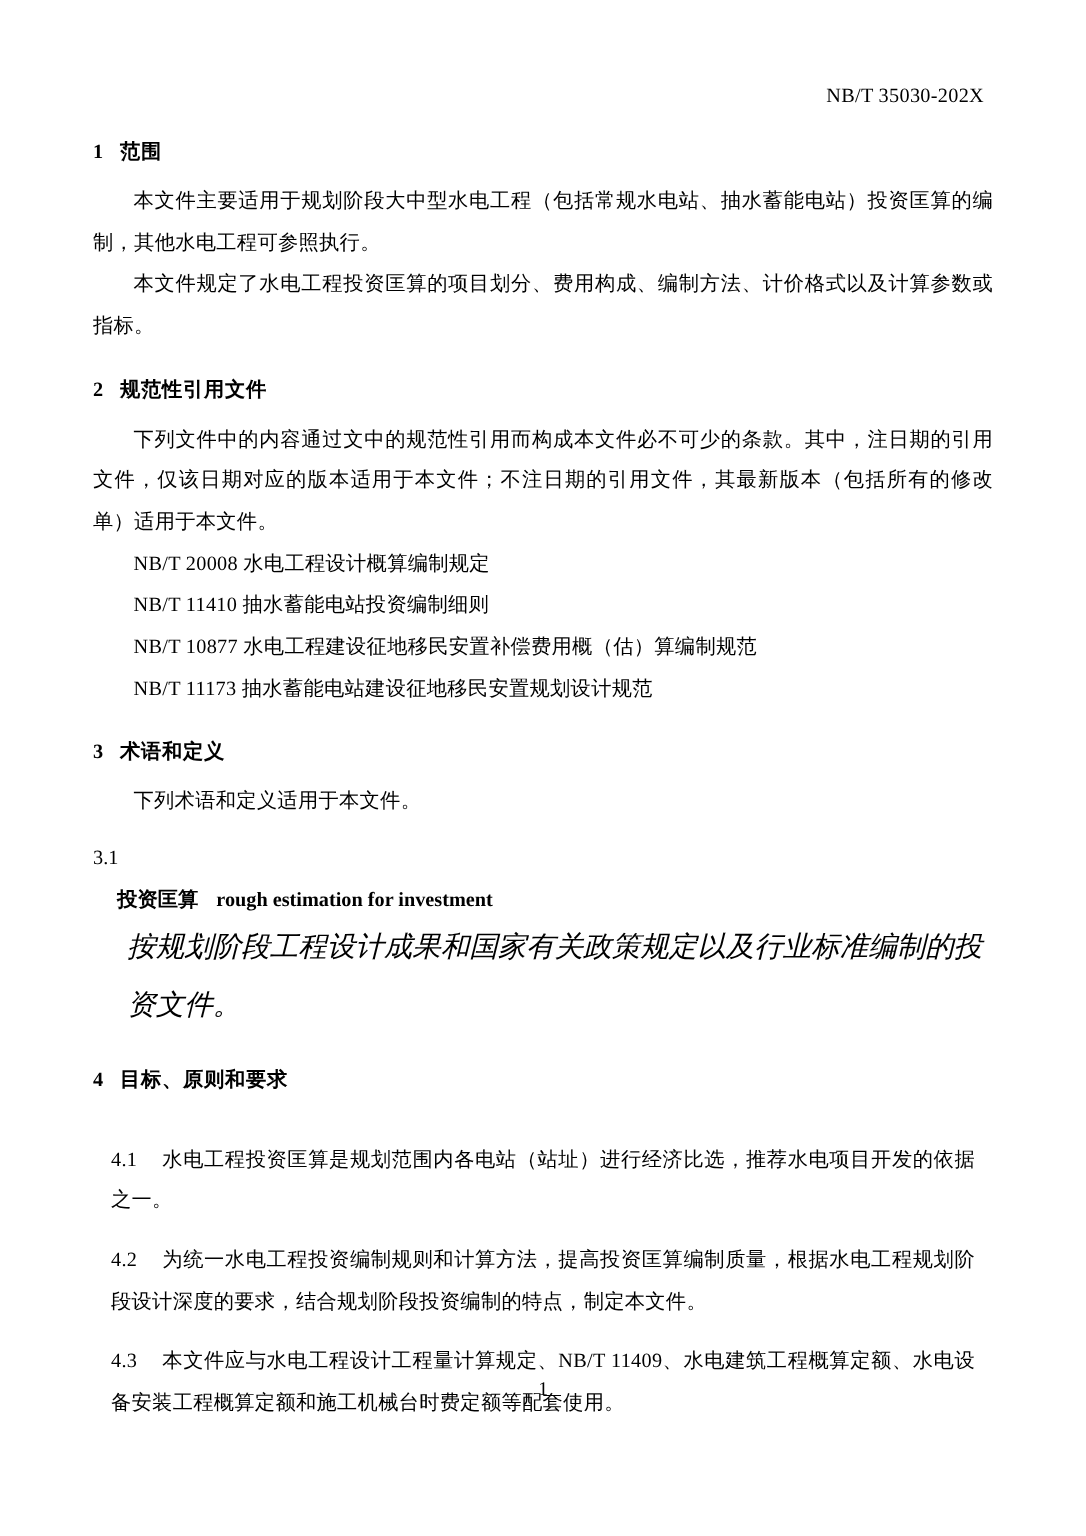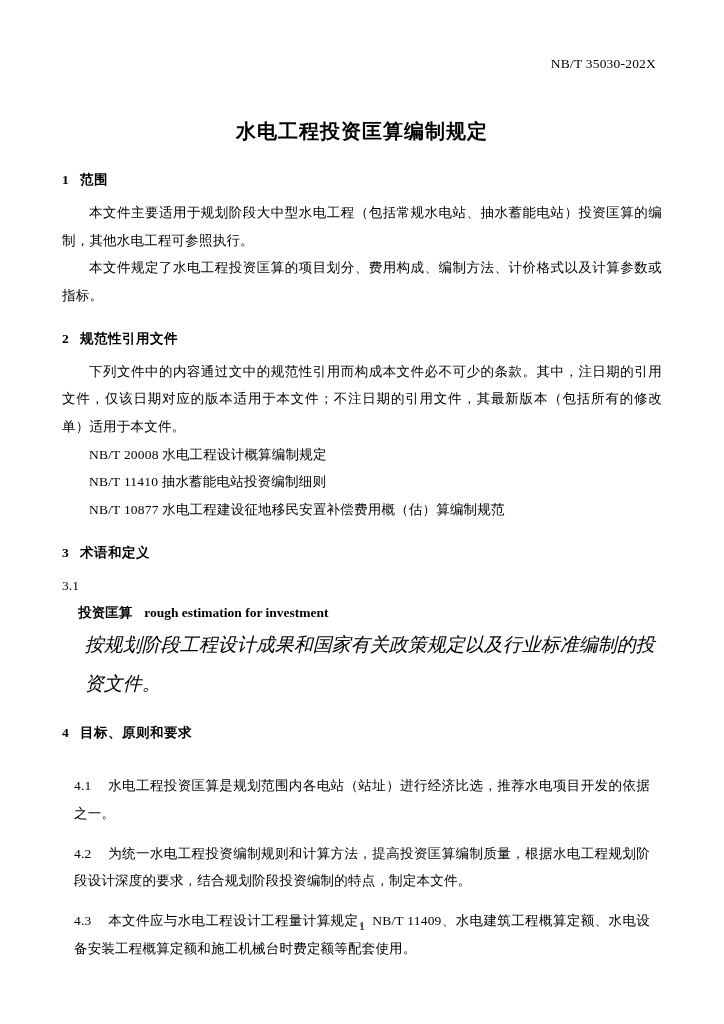--- a/index.html
+++ b/index.html
@@ -108,39 +108,40 @@
   }
   .block-gap { height: 8px; }
 </style>
 </head>
 <body>
 
 <div class="page">
 
   <div class="header-code">NB/T 35030-202X</div>
 
-  <div class="doc-title">水电工程投资匡算编制规定</div>
 
   <div class="sec-head">
     <span class="num">1</span><span>范围</span>
   </div>
   <p class="para indent">本文件主要适用于规划阶段大中型水电工程（包括常规水电站、抽水蓄能电站）投资匡算的编制，其他水电工程可参照执行。</p>
   <p class="para indent">本文件规定了水电工程投资匡算的项目划分、费用构成、编制方法、计价格式以及计算参数或指标。</p>
 
   <div class="sec-head">
     <span class="num">2</span><span>规范性引用文件</span>
   </div>
   <p class="para indent">下列文件中的内容通过文中的规范性引用而构成本文件必不可少的条款。其中，注日期的引用文件，仅该日期对应的版本适用于本文件；不注日期的引用文件，其最新版本（包括所有的修改单）适用于本文件。</p>
   <p class="ref-item">NB/T 20008  水电工程设计概算编制规定</p>
   <p class="ref-item">NB/T 11410   抽水蓄能电站投资编制细则</p>
   <p class="ref-item">NB/T 10877  水电工程建设征地移民安置补偿费用概（估）算编制规范</p>
+  <p class="ref-item">NB/T 11173   抽水蓄能电站建设征地移民安置规划设计规范</p>
 
   <div class="sec-head">
     <span class="num">3</span><span>术语和定义</span>
   </div>
+  <p class="para indent">下列术语和定义适用于本文件。</p>
   <p class="clause-no">3.1</p>
   <p class="term-line">
     <span>投资匡算</span><span class="en">rough estimation for investment</span>
   </p>
   <p class="term-def">按规划阶段工程设计成果和国家有关政策规定以及行业标准编制的投资文件。</p>
 
   <div class="sec-head">
     <span class="num">4</span><span>目标、原则和要求</span>
   </div>
   <div class="block-gap"></div>

